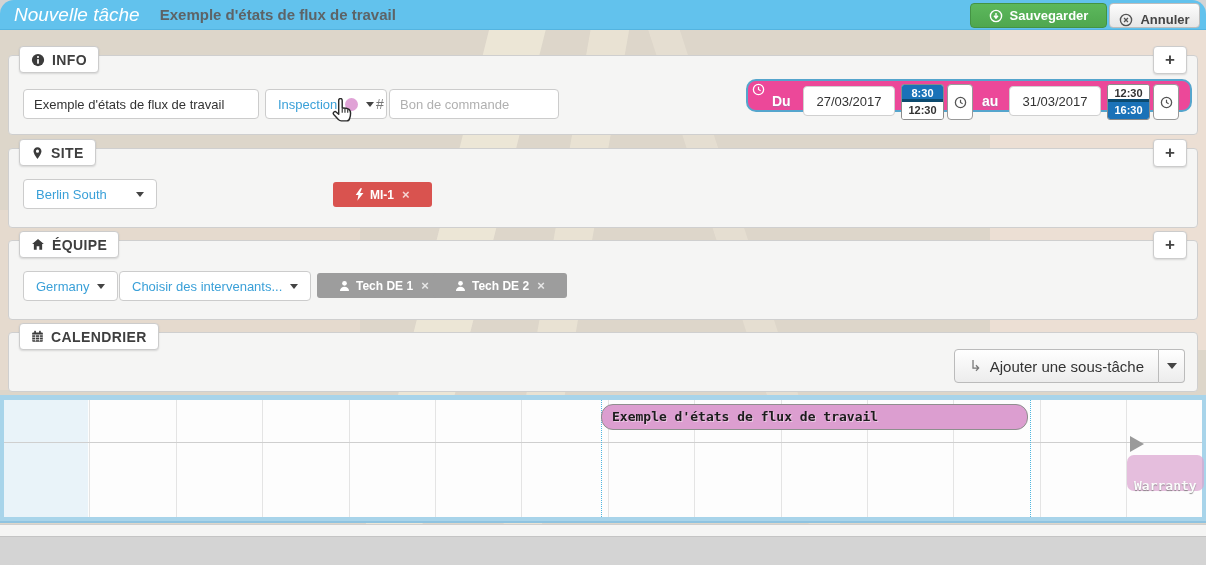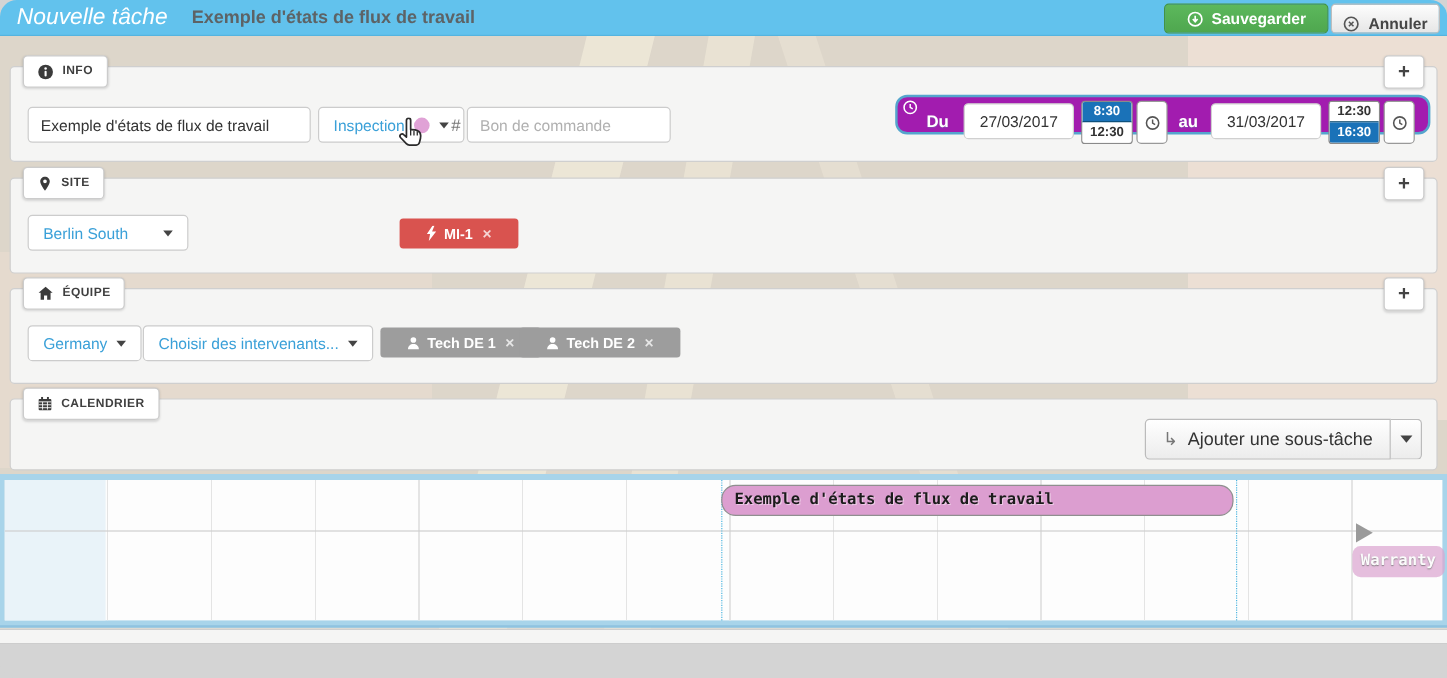--- a/index.html
+++ b/index.html
@@ -15,58 +15,58 @@
   
   #header { position:absolute; left:0; top:0; width:1206px; height:30px; background:#62c2ed; border-bottom:1px solid #54b4e0; display:flex; align-items:center; padding-left:14px; }
   #hdr-title { font-style:italic; font-size:19px; color:#ffffff; margin-right:20px; white-space:nowrap; }
   #hdr-subtitle { font-weight:bold; font-size:15px; color:#5d6366; white-space:nowrap; }
   .hbtn { position:absolute; top:3px; height:25px; border-radius:4px; font-size:13px; font-weight:bold; display:flex; align-items:center; justify-content:center; gap:7px; cursor:pointer; }
   #btn-save { left:970px; width:137px; background:linear-gradient(#5cb85c,#4fa74f); border:1px solid #449344; color:#fff; }
   #btn-cancel { left:1109px; width:91px; background:linear-gradient(#fdfdfd,#e6e6e6); border:1px solid #bdbdbd; color:#454545;align-items:flex-end; }
 
   
   .section { position:absolute; left:8px; width:1190px; height:80px; background:#f5f5f4; border:1px solid #cfcfcf; border-radius:4px; }
-  .tab { position:absolute; left:10px; top:-10px; height:27px; padding:0 11px; background:#fff; border:1px solid #ccc; border-radius:4px; box-shadow:0 1px 2px rgba(0,0,0,.13); display:flex; align-items:center; gap:7px; font-size:10px; font-weight:bold; color:#3f3f3f; letter-spacing:.4px; }
+  .tab { position:absolute; left:10px; top:-10px; height:27px; padding:0 11px; background:#fff; border:1px solid #ccc; border-radius:4px; box-shadow:0 1px 2px rgba(0,0,0,.13); display:flex; align-items:center; gap:7px; font-size:14px; font-weight:bold; color:#3f3f3f; letter-spacing:.4px; }
   .plus { position:absolute; right:10px; top:-10px; width:34px; height:28px; background:#fff; border:1px solid #ccc; border-radius:4px; box-shadow:0 1px 2px rgba(0,0,0,.13); font-size:17px; font-weight:bold; color:#444; display:flex; align-items:center; justify-content:center; cursor:pointer; }
   .dd { position:absolute; height:30px; display:inline-flex; align-items:center; gap:8px; padding:0 12px; background:#fff; border:1px solid #ccc; border-radius:4px; color:#3aa0d8; font-size:13px; cursor:pointer; white-space:nowrap; }
   .caret { display:inline-block; width:0; height:0; border-left:4px solid transparent; border-right:4px solid transparent; border-top:5px solid #444; }
   .tin { position:absolute; height:30px; border:1px solid #ccc; border-radius:4px; padding:0 10px; font-size:13px; color:#333; background:#fff; font-family:"Liberation Sans",sans-serif; }
   .tin::placeholder { color:#b0b0b0; }
   .tag { position:absolute; height:25px; display:inline-flex; align-items:center; gap:6px; padding:0 22px; border-radius:3px; color:#fff; font-size:12px; font-weight:bold; white-space:nowrap; }
   .tag-red { background:#d9534f; }
   .tag-gray { background:#9d9d9d; }
   .tag .x { font-size:13px; font-weight:bold; opacity:.75; margin-left:2px; cursor:pointer; }
   .hash { position:absolute; font-size:14px; color:#777; }
 
   
-  #dr { position:absolute; left:737px; top:23px; width:446px; height:33px; background:#a21caf; border:2px solid #55a5cd; border-radius:10px; }
+  #dr { position:absolute; left:737px; top:23px; width:446px; height:33px; background:#ec4899; border:2px solid #55a5cd; border-radius:10px; }
   .dr-lbl { position:absolute; top:0; height:41px; line-height:41px; color:#fff; font-weight:bold; font-size:14px; text-shadow:0 1px 1px rgba(90,140,170,.4); }
   .dr-date { position:absolute; top:5px; height:30px; width:92px; border:1px solid #d0d0d0; border-radius:4px; background:#fff; text-align:center; font-size:13px; color:#333; }
   .timebox { position:absolute; top:3px; width:43px; height:36px; border:1px solid #8a8a8a; border-radius:3px; overflow:hidden; background:#fff; }
   .timebox .t { height:17px; line-height:17px; text-align:center; font-size:11px; font-weight:bold; color:#333; background:#fff; cursor:pointer; }
   .timebox .t.active { background:#1a72b8; color:#fff; }
-  .timebox .t:first-child { border-bottom:1px solid #0c4a6e; }
+  .timebox .t:first-child { border-bottom:3px solid #0c4a6e; }
   .clockbtn { position:absolute; top:3px; width:26px; height:36px; background:#fff; border:1px solid #999; border-radius:4px; display:flex; align-items:center; justify-content:center; cursor:pointer; }
 
   
   #add-subtask { position:absolute; right:38px; top:16px; height:34px; padding:0 14px; background:linear-gradient(#ffffff,#ececec); border:1px solid #bbb; border-radius:4px 0 0 4px; display:flex; align-items:center; gap:8px; font-size:15px; color:#333; cursor:pointer; }
   #add-subtask .arr { color:#777; font-size:15px; }
   #add-subtask-caret { position:absolute; right:12px; top:16px; width:26px; height:34px; background:linear-gradient(#ffffff,#ececec); border:1px solid #bbb; border-left:none; border-radius:0 4px 4px 0; display:flex; align-items:center; justify-content:center; cursor:pointer; }
   #add-subtask-caret .caret { border-top-width:6px; border-left-width:5px; border-right-width:5px; }
 
   
   #timeline { position:absolute; left:0; top:395px; width:1206px; height:128px; background:#a8d4ea; border-bottom:2px solid #8fc3e0; }
   #grid { position:absolute; left:4px; top:5px; width:1198px; height:117px; background:#fdfdfd;
           background-image:repeating-linear-gradient(90deg, transparent 0, transparent 85.4px, #e4e4e4 85.4px, #e4e4e4 86.4px); }
   #firstcol { position:absolute; left:0; top:0; width:84px; height:117px; background:#e9f3f9; }
   #rowline { position:absolute; left:0; top:42px; width:1198px; height:1px; background:#cfcfcf; }
   .dotline { position:absolute; top:0; bottom:0; width:0; border-left:1px dotted #4fb6e0; }
   #taskbar { position:absolute; left:597px; top:4px; width:427px; height:26px; background:#dc9ed0; border:1px solid #8f8f8f; border-radius:12px; font-family:"DejaVu Sans Mono",monospace; font-size:13px; font-weight:bold; color:#1c1c1c; line-height:24px; padding-left:10px; white-space:nowrap; overflow:hidden; text-shadow:1px 1px 0 rgba(255,255,255,.45); cursor:pointer; }
   #warr-tri { position:absolute; left:1126px; top:36px; width:0; height:0; border-top:8px solid transparent; border-bottom:8px solid transparent; border-left:14px solid #9a9a9a; }
-  #warranty { position:absolute; left:1123px; top:55px; height:26px; padding:0 7px; background:rgba(219,165,208,.72); border-radius:7px; font-family:"DejaVu Sans Mono",monospace; font-size:13px; font-weight:bold; color:#fbfbfb; line-height:26px; text-shadow:0 1px 1px rgba(110,110,110,.8); }
+  #warranty { position:absolute; left:1123px; top:55px; height:26px; padding:18px 7px; background:rgba(219,165,208,.72); border-radius:7px; font-family:"DejaVu Sans Mono",monospace; font-size:13px; font-weight:bold; color:#fbfbfb; line-height:26px; text-shadow:0 1px 1px rgba(110,110,110,.8); }
 
   
   #bottom-strip { position:absolute; left:0; top:524px; width:1206px; height:13px; background:#f5f5f4; border-top:1px solid #cfcfcf; border-bottom:1px solid #c4c4c4; }
   #footer { position:absolute; left:0; top:537px; width:1206px; height:28px; background:#d4d4d4; }
 
   #cursor { position:absolute; left:331px; top:98px; z-index:50; pointer-events:none; }
   svg { display:block; }
 </style>
 </head>
 <body>

